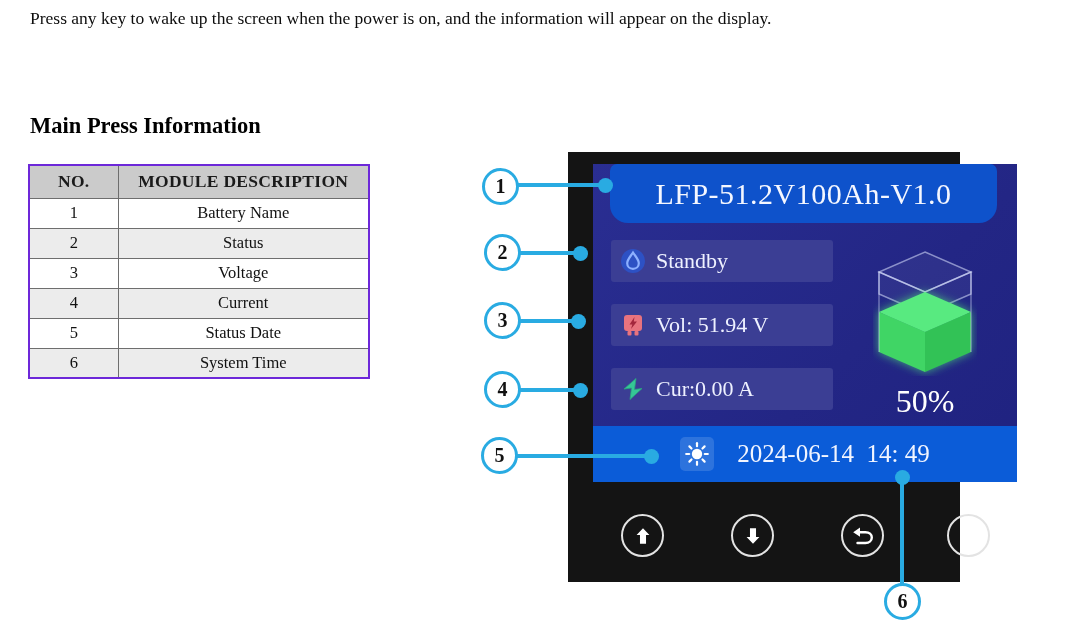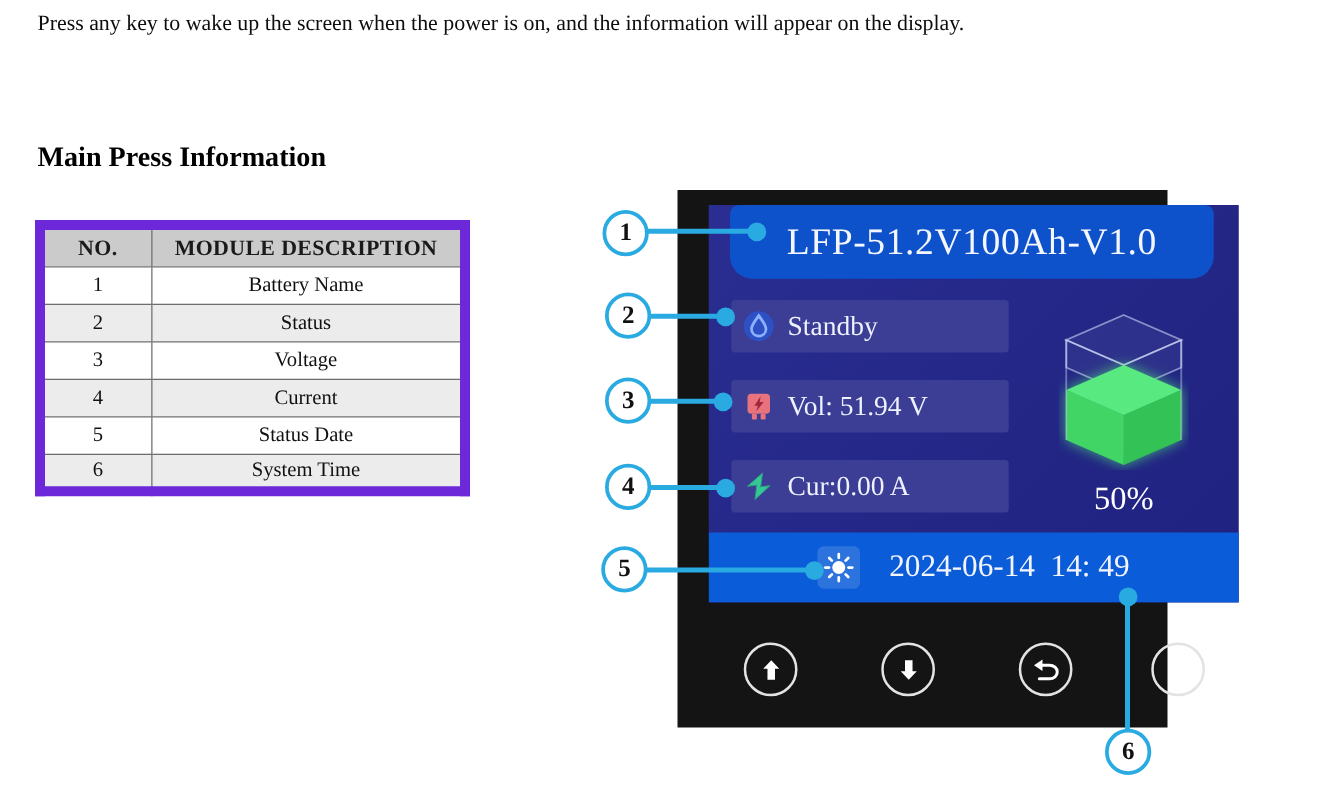--- a/index.html
+++ b/index.html
@@ -27,23 +27,23 @@
     position: absolute;
     left: 30px; top: 113px;
     font-size: 22.5px;
     font-weight: bold;
     color: #000000;
   }
 
   
   .module-table {
     position: absolute;
-    left: 28px; top: 176px;
+    left: 28px; top: 164px;
     border-collapse: collapse;
-    border: 8px solid #6d28d9;
+    border: 2px solid #6d28d9;
     table-layout: fixed;
   }
   .module-table th, .module-table td {
     border: 1px solid #6e6e6e;
     text-align: center;
     vertical-align: middle;
   }
   .module-table th {
     background: #cbcbcb;
     height: 33px;
@@ -58,21 +58,21 @@
     color: #111111;
     background: #ffffff;
   }
   .module-table tr:nth-child(even) td { background: #ececec; }
   .col-no { width: 89px; }
   .col-desc { width: 251px; }
 
   
   .device {
     position: absolute;
-    left: 542px; top: 152px;
+    left: 568px; top: 152px;
     width: 392px; height: 430px;
     background: #141414;
   }
   .screen {
     position: absolute;
     left: 25px; top: 12px;
     width: 424px; height: 318px;
     background: linear-gradient(135deg, #2a2e92 0%, #232685 60%, #1f2280 100%);
     overflow: hidden;
   }
@@ -106,21 +106,21 @@
 
   .battery-box {
     position: absolute;
     left: 277px; top: 84px;
     width: 110px;
     text-align: center;
   }
   .soc-label {
     margin-top: 3px;
     color: #ffffff;
-    font-size: 26px;
+    font-size: 32px;
   }
 
   .date-bar {
     position: absolute;
     left: 0; top: 262px;
     width: 424px; height: 56px;
     background: #0b5cd8;
     display: flex; align-items: center; justify-content: center;
     gap: 23px;
   }

